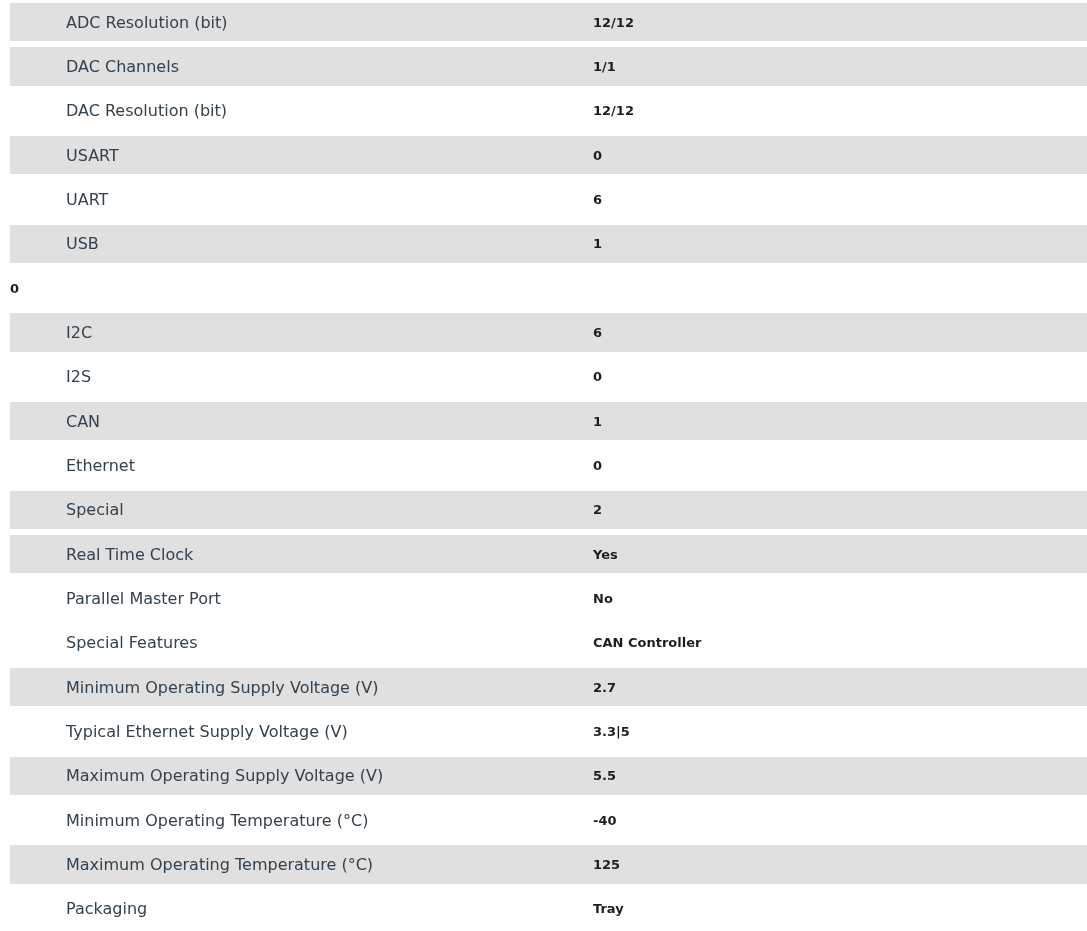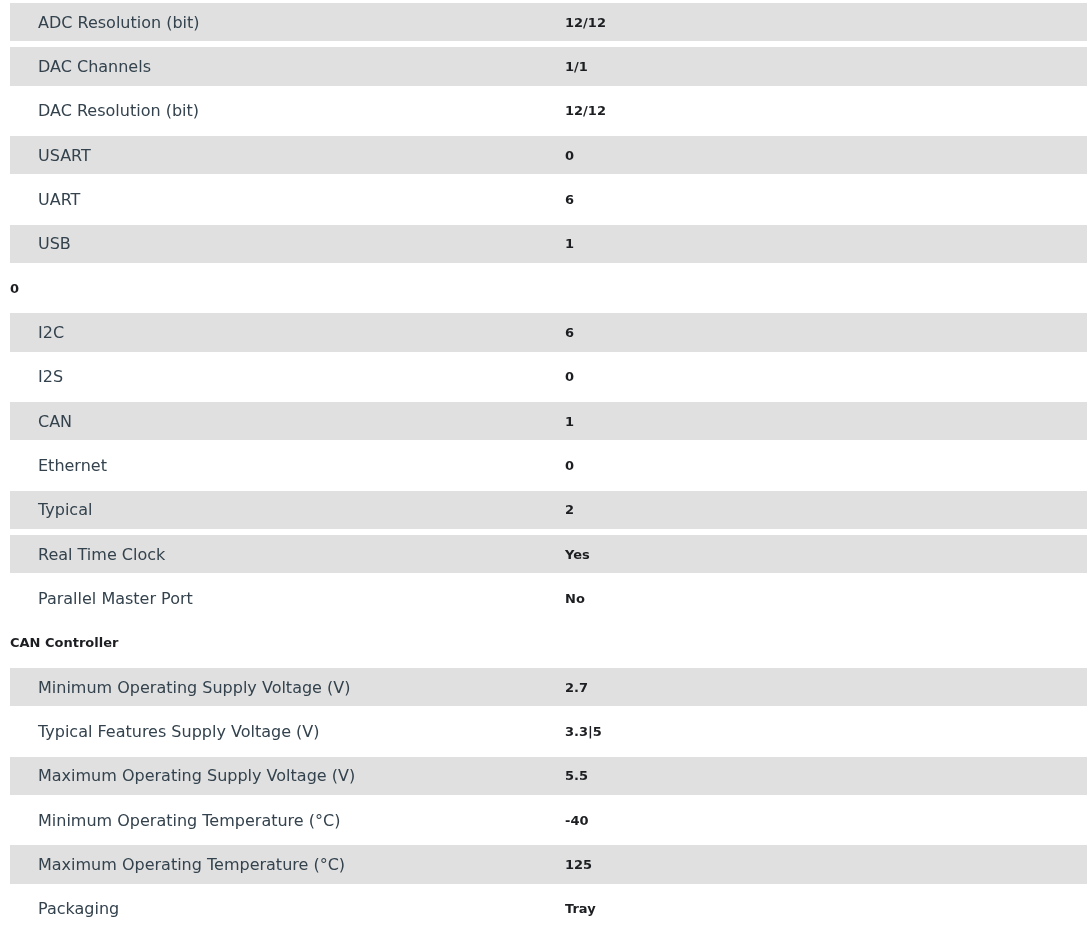--- a/index.html
+++ b/index.html
@@ -35,20 +35,21 @@
   }
   .label {
     flex: 0 0 auto;
     box-sizing: content-box;
     width: 527px;
     padding-left: 28px;        
     font-size: 16px;
     color: var(--label-color, #33424d);
     white-space: nowrap;
     overflow: hidden;
+    margin-left: 28px;
   }
   .value {
     flex: 0 0 auto;
     font-size: 13px;
     font-weight: bold;
     color: var(--value-color, #1c1e21);
     white-space: nowrap;
   }
 </style>
 </head>
@@ -128,55 +129,56 @@
 
   <div class="row">
     <div class="band">
       <span class="label">Ethernet</span>
       <span class="value">0</span>
     </div>
   </div>
 
   <div class="row stripe">
     <div class="band">
-      <span class="label">Typical</span>
+      <span class="label">Special</span>
       <span class="value">2</span>
     </div>
   </div>
 
   <div class="row stripe">
     <div class="band">
       <span class="label">Real Time Clock</span>
       <span class="value">Yes</span>
     </div>
   </div>
 
   <div class="row">
     <div class="band">
       <span class="label">Parallel Master Port</span>
       <span class="value">No</span>
     </div>
   </div>
 
   <div class="row">
     <div class="band">
+      <span class="label">Special Features</span>
       <span class="value">CAN Controller</span>
     </div>
   </div>
 
   <div class="row stripe">
     <div class="band">
       <span class="label">Minimum Operating Supply Voltage (V)</span>
       <span class="value">2.7</span>
     </div>
   </div>
 
   <div class="row">
     <div class="band">
-      <span class="label">Typical Features Supply Voltage (V)</span>
+      <span class="label">Typical Ethernet Supply Voltage (V)</span>
       <span class="value">3.3|5</span>
     </div>
   </div>
 
   <div class="row stripe">
     <div class="band">
       <span class="label">Maximum Operating Supply Voltage (V)</span>
       <span class="value">5.5</span>
     </div>
   </div>

